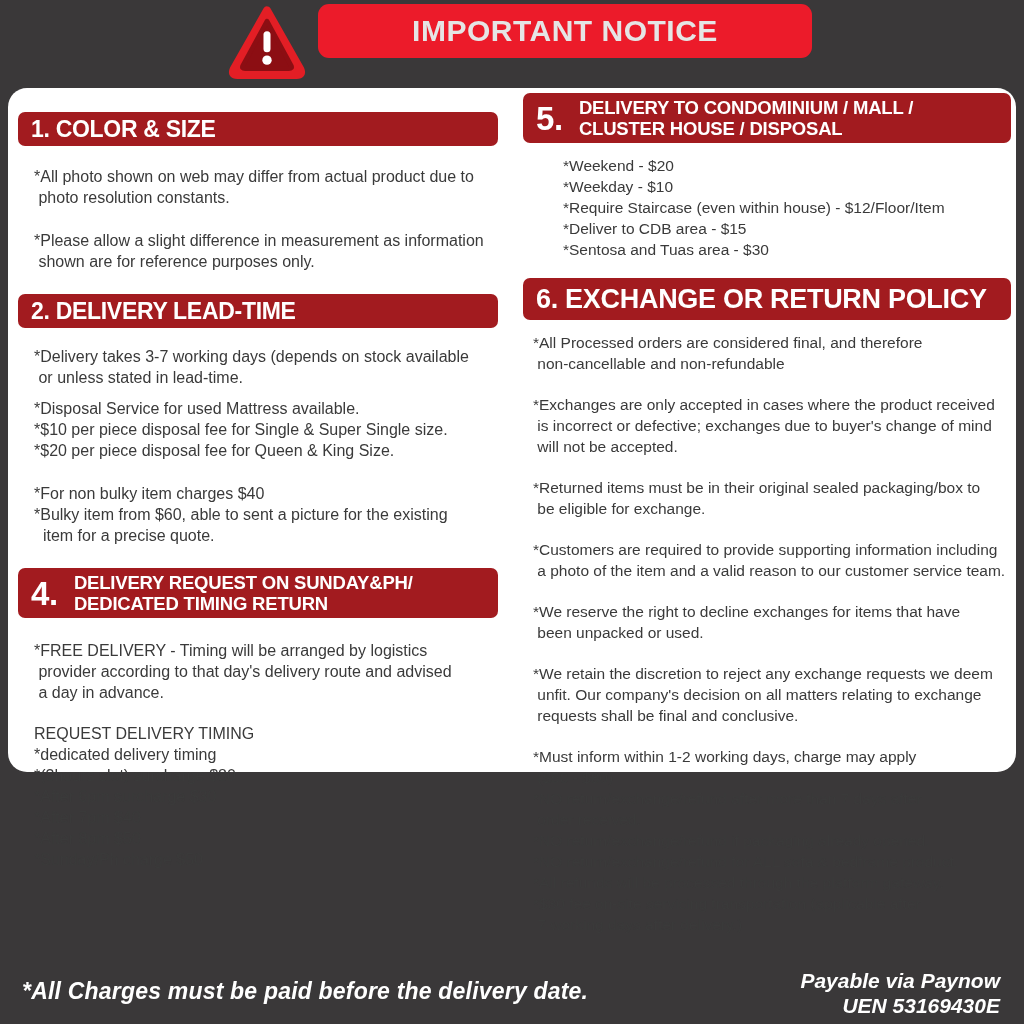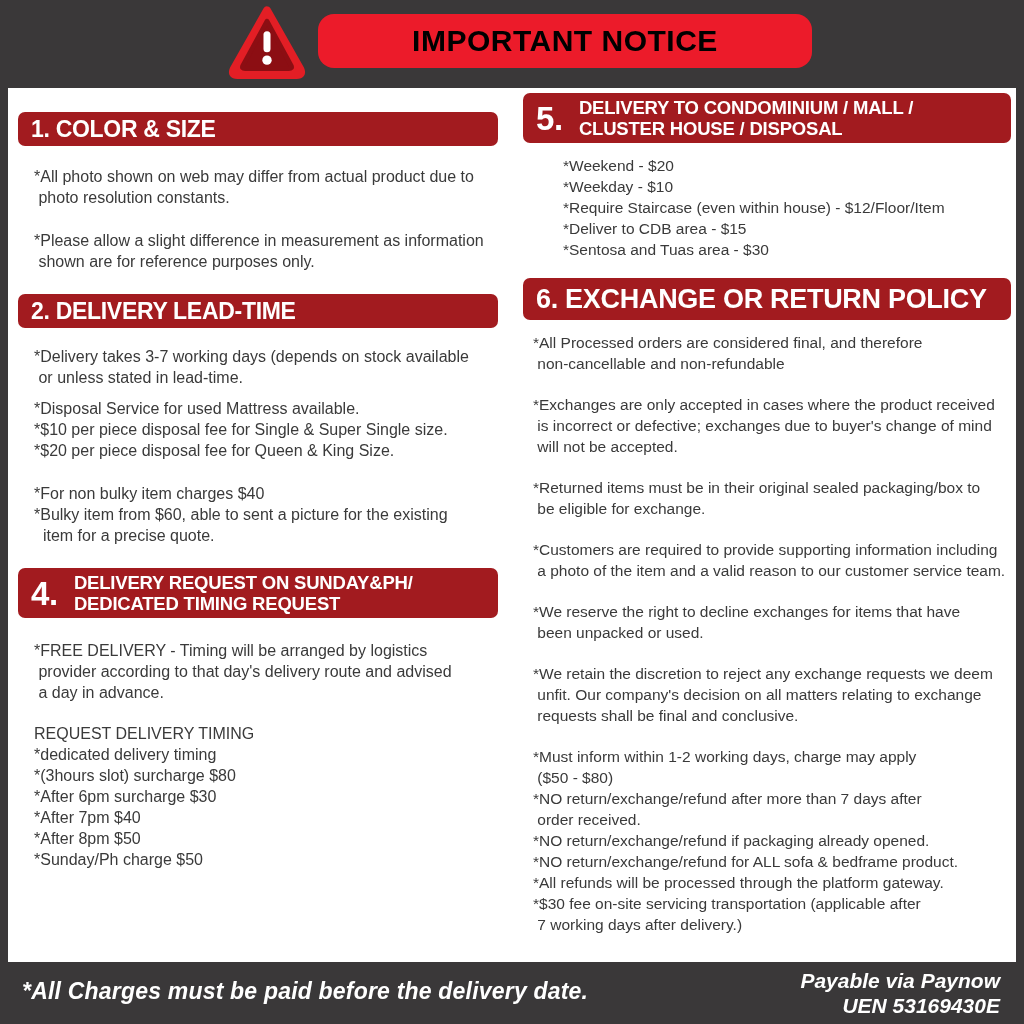--- a/index.html
+++ b/index.html
@@ -5,29 +5,30 @@
   html,body{margin:0;padding:0;}
   body{
     width:1024px;height:1024px;position:relative;overflow:hidden;
     background:#3a3839;
     font-family:"Liberation Sans","DejaVu Sans",sans-serif;
   }
   
   .top-band{position:absolute;left:0;top:0;width:1024px;height:88px;background:#3a3839;}
   .warn-icon{position:absolute;left:228px;top:4px;width:78px;height:78px;}
   .banner-box{
-    position:absolute;left:318px;top:14px;width:494px;height:54px;
-    background:#ec1b2a;border-radius:16px;
+    position:absolute;left:318px;top:4px;width:494px;height:54px;
+    background:#ec1b2a;border-radius:11px;
     display:flex;align-items:center;justify-content:center;
-    color:#000000;font-weight:bold;font-size:30px;letter-spacing:0.5px;
+    color:#e5e5e5;font-weight:bold;font-size:30px;letter-spacing:0.5px;
   }
   
   .panel{
-    position:absolute;left:8px;top:88px;width:1008px;height:874px;
+    position:absolute;left:8px;top:88px;width:1008px;height:684px;
     background:#ffffff;
+    border-radius:19px;
   }
   .col{position:absolute;top:0;}
   .col-left{left:10px;width:480px;}
   .col-right{left:515px;width:488px;}
   
   .h-bar{
     background:#a21b1f;color:#ffffff;font-weight:bold;border-radius:7px;
     box-sizing:border-box;letter-spacing:-0.3px;
   }
   .h-single{
@@ -102,21 +103,21 @@
 *$10 per piece disposal fee for Single &amp; Super Single size.
 *$20 per piece disposal fee for Queen &amp; King Size.</div>
     <div class="para mt22">*For non bulky item charges $40
 *Bulky item from $60, able to sent a picture for the existing
   item for a precise quote.</div>
 
     <div class="h-bar h-double mt22">
       <span class="h-num">4.</span>
       <span class="h-lines">
         <span>DELIVERY REQUEST ON SUNDAY&amp;PH/</span><br>
-        <span>DEDICATED TIMING REQUEST</span>
+        <span>DEDICATED TIMING RETURN</span>
       </span>
     </div>
     <div class="para mt22">*FREE DELIVERY - Timing will be arranged by logistics
  provider according to that day's delivery route and advised
  a day in advance.</div>
     <div class="para mt20">REQUEST DELIVERY TIMING
 *dedicated delivery timing
 *(3hours slot) surcharge $80
 *After 6pm surcharge $30
 *After 7pm $40

